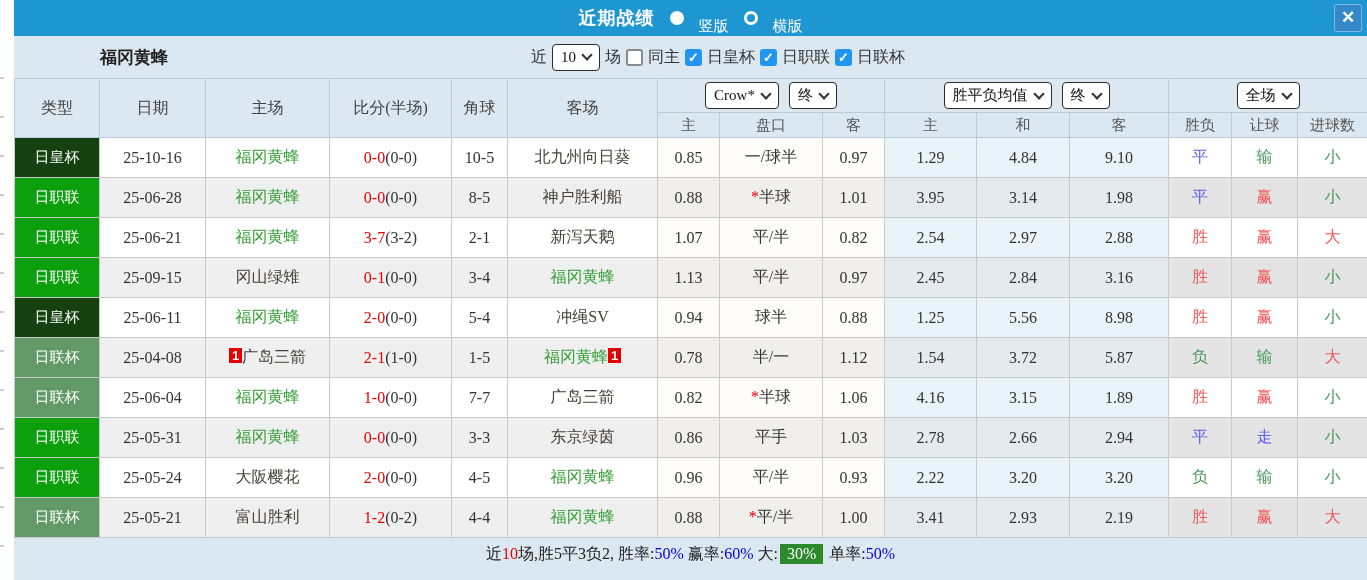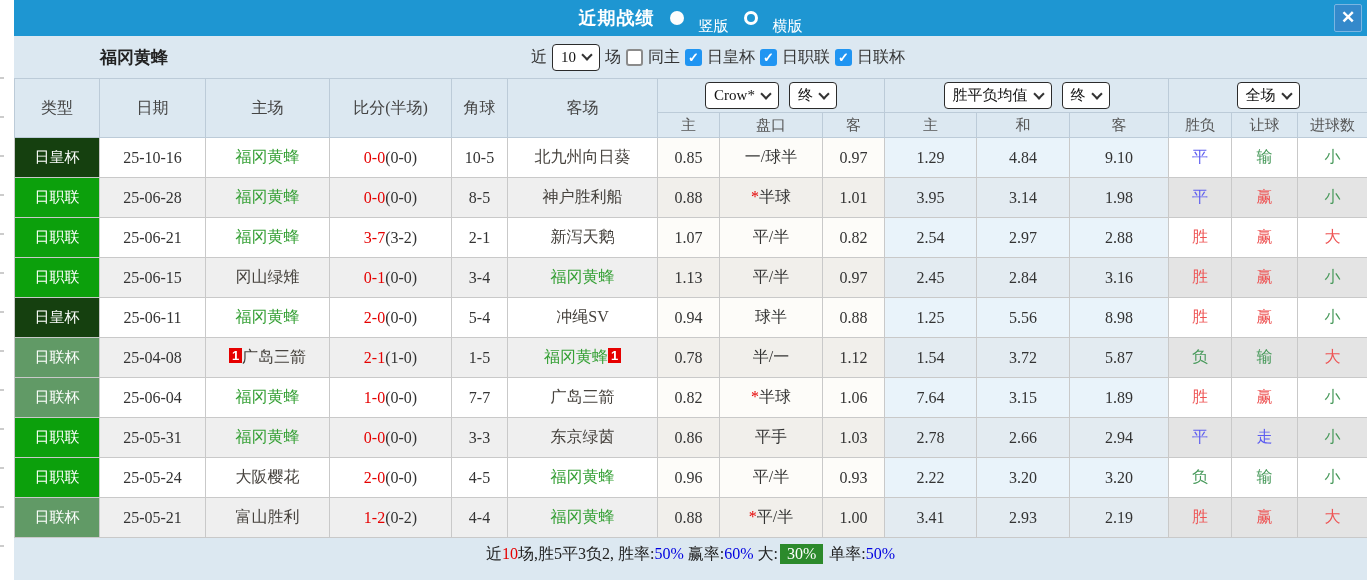--- a/index.html
+++ b/index.html
@@ -242,21 +242,21 @@
         <td class="hcp">0.82</td>
         <td class="avg">2.54</td>
         <td class="avg">2.97</td>
         <td class="avg">2.88</td>
         <td class="res res-red">胜</td>
         <td class="res res-red">赢</td>
         <td class="res res-red">大</td>
       </tr>
           <tr>
         <td class="type-cell type-league">日职联</td>
-        <td>25-06-15</td>
+        <td>25-09-15</td>
         <td><span class="team-plain">冈山绿雉</span></td>
         <td><span class="score">0-1</span><span class="half">(0-0)</span></td>
         <td>3-4</td>
         <td><span class="team-green">福冈黄蜂</span></td>
         <td class="hcp">1.13</td>
         <td class="hcp"><span>平/半</span></td>
         <td class="hcp">0.97</td>
         <td class="avg">2.45</td>
         <td class="avg">2.84</td>
         <td class="avg">3.16</td>
@@ -301,21 +301,21 @@
           <tr>
         <td class="type-cell type-cup">日联杯</td>
         <td>25-06-04</td>
         <td><span class="team-green">福冈黄蜂</span></td>
         <td><span class="score">1-0</span><span class="half">(0-0)</span></td>
         <td>7-7</td>
         <td><span class="team-plain">广岛三箭</span></td>
         <td class="hcp">0.82</td>
         <td class="hcp"><span class="star">*</span><span>半球</span></td>
         <td class="hcp">1.06</td>
-        <td class="avg">7.64</td>
+        <td class="avg">4.16</td>
         <td class="avg">3.15</td>
         <td class="avg">1.89</td>
         <td class="res res-red">胜</td>
         <td class="res res-red">赢</td>
         <td class="res res-green">小</td>
       </tr>
           <tr>
         <td class="type-cell type-league">日职联</td>
         <td>25-05-31</td>
         <td><span class="team-green">福冈黄蜂</span></td>

